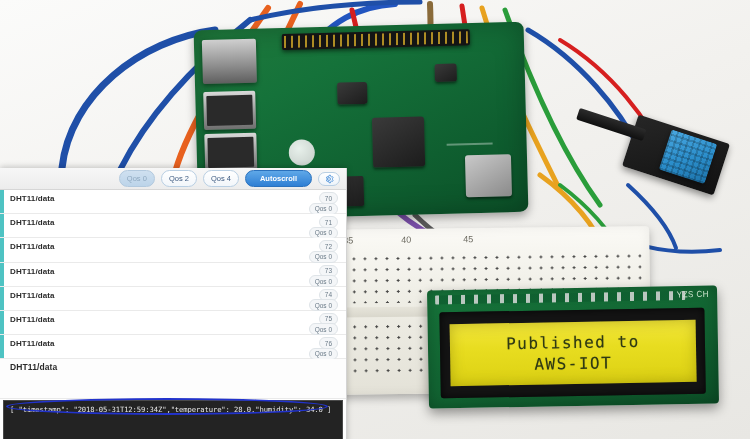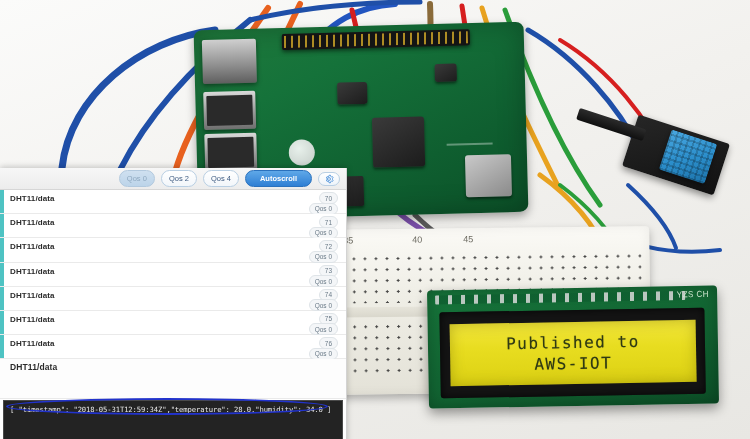--- a/index.html
+++ b/index.html
@@ -273,21 +273,21 @@
       <div class="chip" style="left:240px; top:40px; width:22px; height:18px;"></div>
       <div class="chip" style="left:96px; top:150px; width:70px; height:30px; border-radius:2px;"></div>
       <div class="pi-logo" style="left:92px; top:112px;"></div>
       <div class="pi-silk" style="left:250px; top:120px; width:46px; height:2px;"></div>
       <div class="chip" style="left:268px; top:132px; width:46px; height:42px; background:linear-gradient(150deg,#c9c9c9,#8a8a8a);"></div>
     </div>
 
     <div class="breadboard">
       <div class="bb-scale">
         <span style="left:6px;">35</span>
-        <span style="left:75px;">40</span>
+        <span style="left:64px;">40</span>
         <span style="left:126px;text-align:center;">45</span>
       </div>
       <div class="bb-holes"></div>
       <div class="bb-gutter"></div>
       <div class="bb-holes2"></div>
     </div>
 
     <div class="lcd-module">
       <div class="lcd-header"></div>
       <div class="lcd-silk">YZS CH</div>

